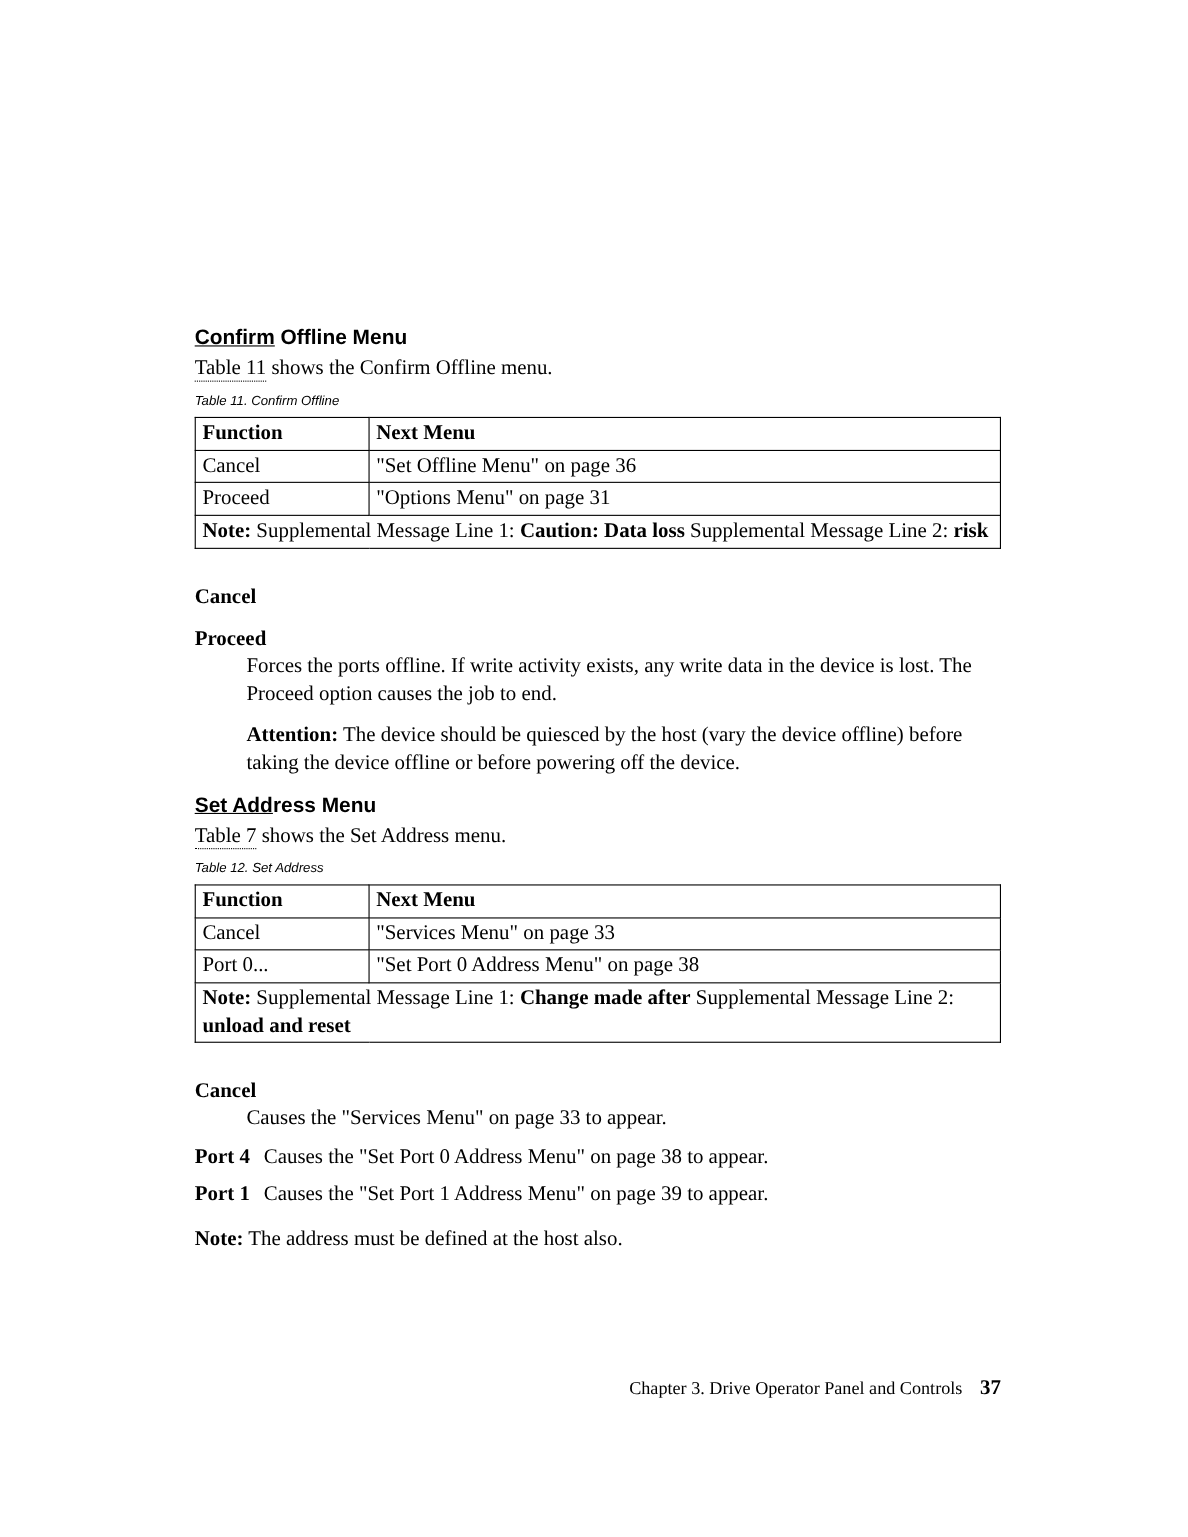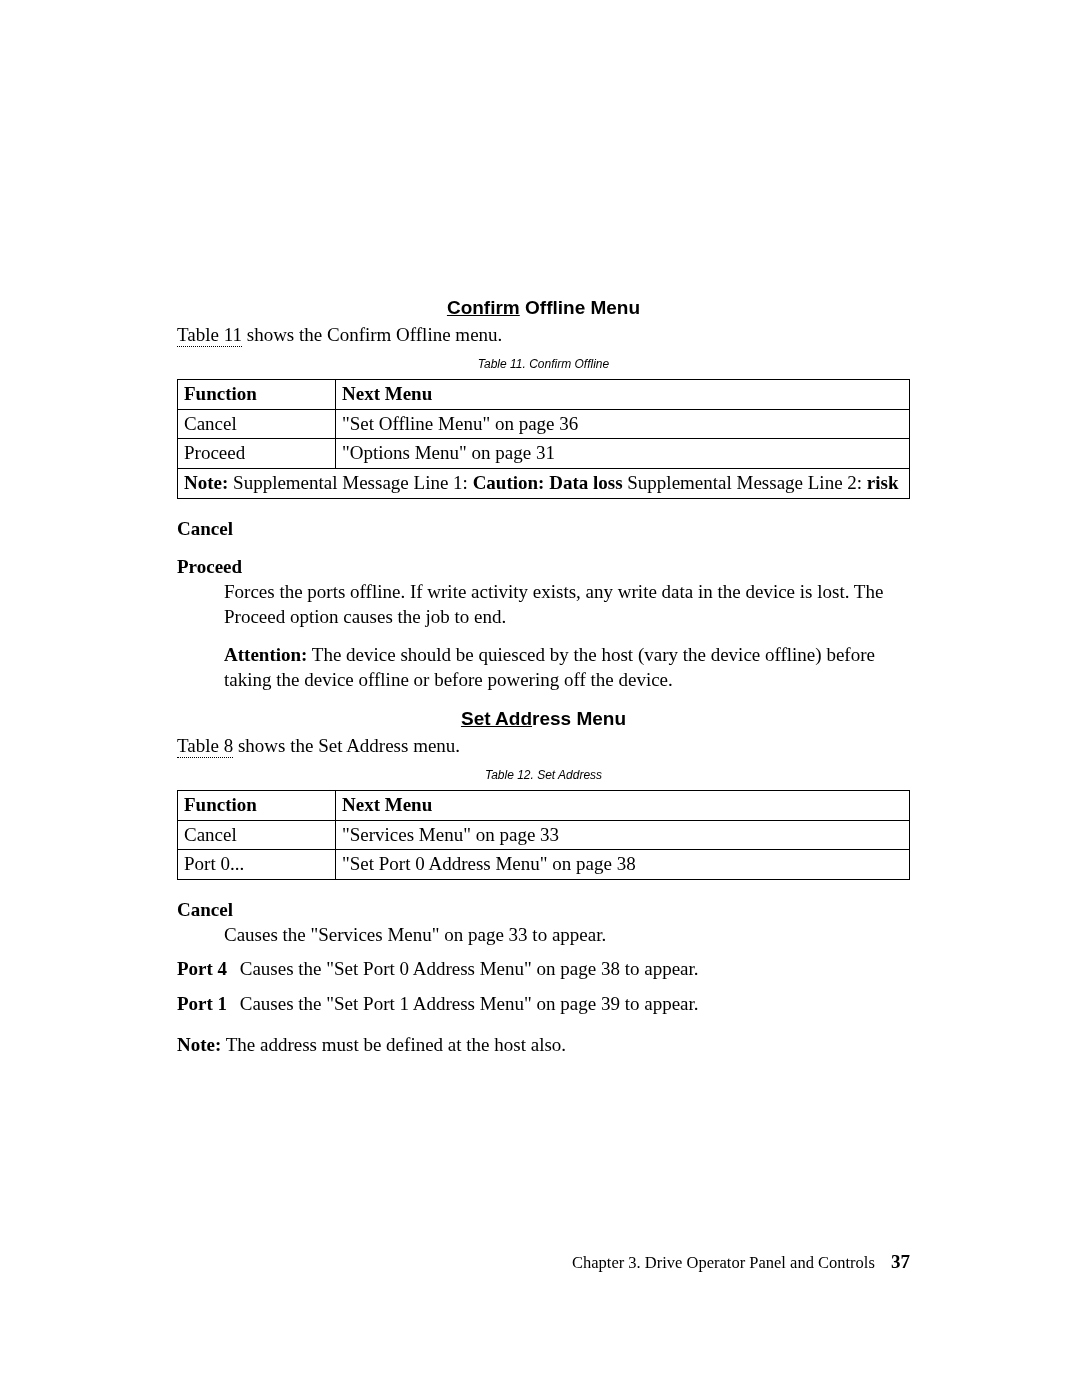--- a/index.html
+++ b/index.html
@@ -17,21 +17,20 @@
     line-height: 1.3;
   }
   .page {
     position: absolute;
     left: 177px;
     right: 170px;
     top: 296px;
   }
   .sans {
     font-family: Arial, Helvetica, sans-serif;
-    text-align: center;
   }
   .section-heading {
     font-weight: bold;
     font-size: 19px;
     margin: 0 0 2px 0;
   }
   .section-heading .left-part {
     text-decoration: underline;
   }
   .intro {
@@ -43,21 +42,21 @@
   }
   .caption {
     font-style: italic;
     font-size: 12px;
     margin: 10px 0 6px 0;
   }
   table.menu {
     border-collapse: collapse;
     width: 100%;
     font-size: 19px;
-    margin: 0 0 18px 0;
+    margin: 0 0 32px 0;
   }
   table.menu th, table.menu td {
     border: 1px solid #000;
     padding: 2px 6px;
     text-align: left;
     vertical-align: top;
     font-weight: normal;
   }
   table.menu th {
     font-weight: bold;
@@ -149,39 +148,44 @@
         </p>
       </div>
     </div>
   </div>
 
   <p class="section-heading sans">
     <span class="left-part">Set Add</span><span>ress Menu</span>
   </p>
 
   <p class="intro">
-    <span class="dotlink">Table 8</span><span> shows the Set Address menu.</span>
+    <span class="dotlink">Table 7</span><span> shows the Set Address menu.</span>
   </p>
 
   <p class="caption sans">Table 12. Set Address</p>
 
   <table class="menu">
     <tbody>
         <tr>
       <th style="width:145px">Function</th>
       <th>Next Menu</th>
     </tr>
     <tr>
       <td>Cancel</td>
       <td>"Services Menu" on page 33</td>
     </tr>
     <tr>
       <td>Port 0...</td>
       <td>"Set Port 0 Address Menu" on page 38</td>
     </tr>
+    <tr>
+      <td colspan="2" class="note">
+        <span class="bold">Note:</span><span> Supplemental Message Line 1: </span><span class="bold">Change made after</span><span> Supplemental Message Line 2: </span><span class="bold">unload and reset</span>
+      </td>
+    </tr>
   </tbody>
     </table>
 
   <div class="dl">
     <div class="dl-row" style="margin-bottom:10px">
       <p class="dl-term">Cancel</p>
       <p class="dl-def" style="margin-left:47px">Causes the "Services Menu" on page 33 to appear.</p>
     </div>
 
     <p class="dl-inline">

